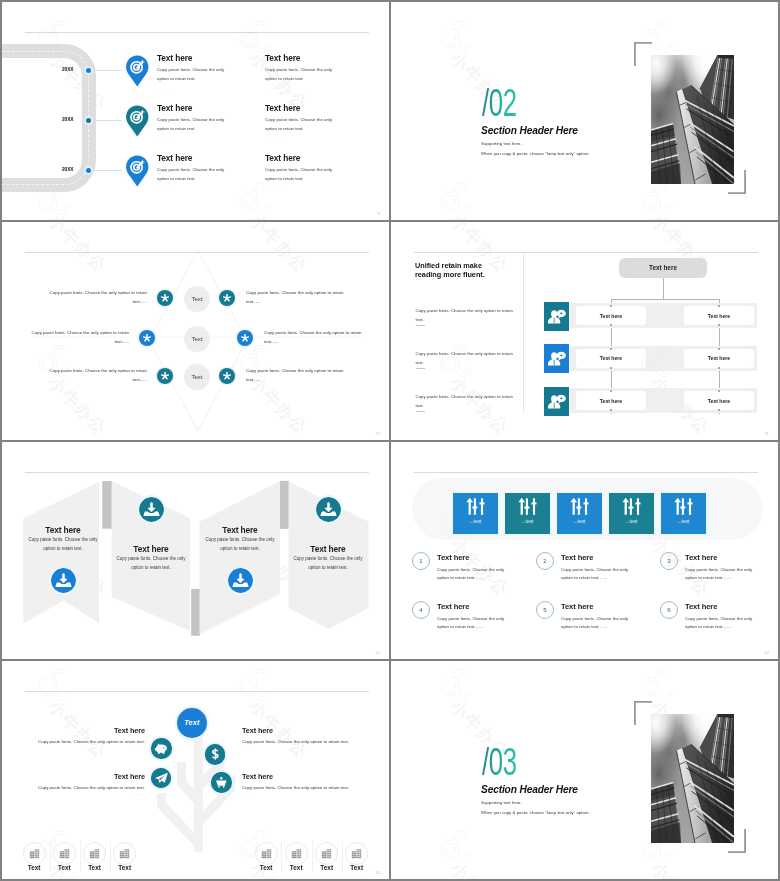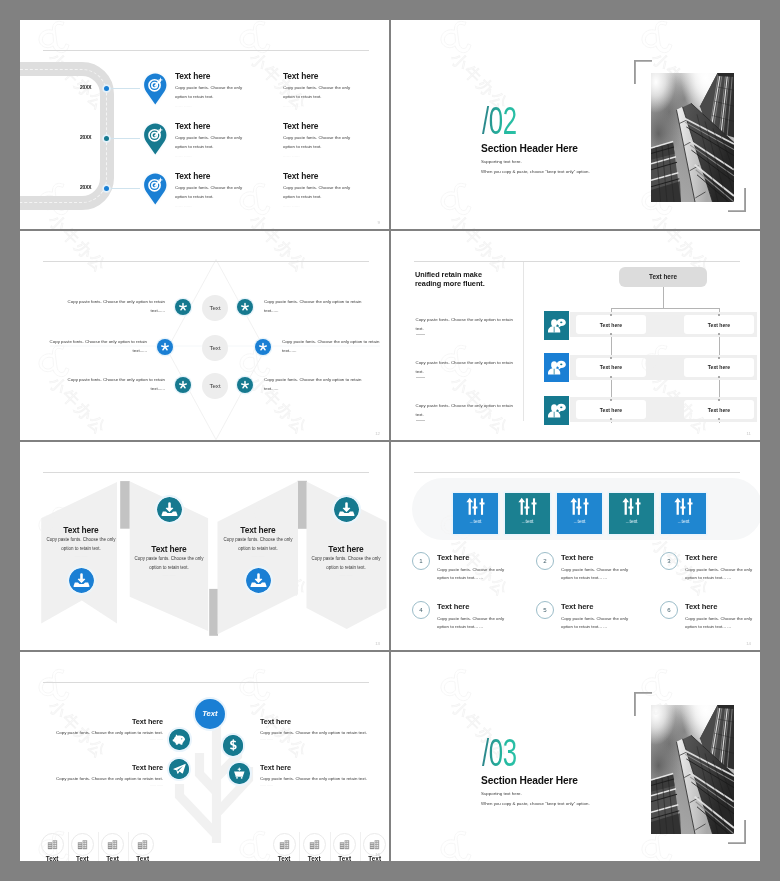--- a/index.html
+++ b/index.html
@@ -1,20 +1,20 @@
 <!DOCTYPE html>
 <html><head>
 <meta charset="utf-8">
 <title>Slide Thumbnails</title>
 <style>
 * { margin:0; padding:0; box-sizing:border-box; }
 html,body { width:780px; height:881px; overflow:hidden; }
 body { font-family:"Liberation Sans", sans-serif; background:#818181; }
 .grid { position:absolute; inset:0; display:grid; grid-template-columns:1fr 1fr;
-        grid-template-rows:repeat(4,1fr); column-gap:2px; row-gap:2px; padding:20px; background:#818181; }
+        grid-template-rows:repeat(4,1fr); column-gap:2px; row-gap:2px; padding:2px; background:#818181; }
 .slide { position:relative; background:#ffffff; overflow:hidden; }
 .pagenum { position:absolute; right:9px; bottom:4px; font-size:4.3px; color:#c6c6c6; z-index:4; }
 .topline { position:absolute; left:23px; right:20px; top:30px; height:1px; background:#dadada; z-index:2; }
 .wmlayer { position:absolute; inset:0; z-index:9; pointer-events:none; }
 
 
 .h3 { font-size:8.4px; font-weight:bold; color:#1c1c1c; letter-spacing:-.15px; }
 .p  { font-size:4.4px; color:#3d3d3d; line-height:2.0; }
 .dots { font-size:3.6px; color:#e6e6e6; letter-spacing:.3px; }
 
@@ -27,21 +27,21 @@
 .s1-dot  { position:absolute; width:5px; height:5px; border-radius:50%; box-shadow:0 0 0 1.8px #e4f1fa; }
 .s1-line { position:absolute; height:1px; background:#cfe3ee; }
 .s1-pin  { position:absolute; width:22.5px; height:32px; filter:drop-shadow(0 0 1.6px #e3f1fb); }
 .s1-col  { position:absolute; width:72px; }
 
 
 .sec-num   { position:absolute; font-size:39px; font-weight:300; line-height:1;
              font-family:"Liberation Sans", sans-serif; transform:scaleX(0.66); transform-origin:left top;
              background:linear-gradient(100deg,#2e7d87 0%,#23b79f 60%,#2cc3a8 100%);
              -webkit-background-clip:text; background-clip:text; color:transparent; letter-spacing:-0.5px; }
-.sec-title { position:absolute; font-size:10.2px; font-weight:bold; color:#111; letter-spacing:-.15px; }
+.sec-title { position:absolute; font-size:10.2px; font-weight:bold; color:#111; letter-spacing:-.15px;font-style:italic; }
 .sec-sub   { position:absolute; font-size:4.4px; color:#3a3a3a; }
 .sec-note  { position:absolute; font-size:4.4px; color:#3a3a3a; }
 .brk       { position:absolute; }
 .photo     { position:absolute; overflow:hidden; }
 
 
 .s3-ic   { position:absolute; width:16px; height:16px; border-radius:50%; box-shadow:0 0 0 1.4px #e8f4fb; }
 .s3-gc   { position:absolute; width:26px; height:26px; border-radius:50%; background:#ededed;
            display:flex; align-items:center; justify-content:center; font-size:6.1px; color:#3a3a3a; }
 .s3-tx   { position:absolute; width:98px; font-size:4.4px; color:#383838; line-height:2.0; }

